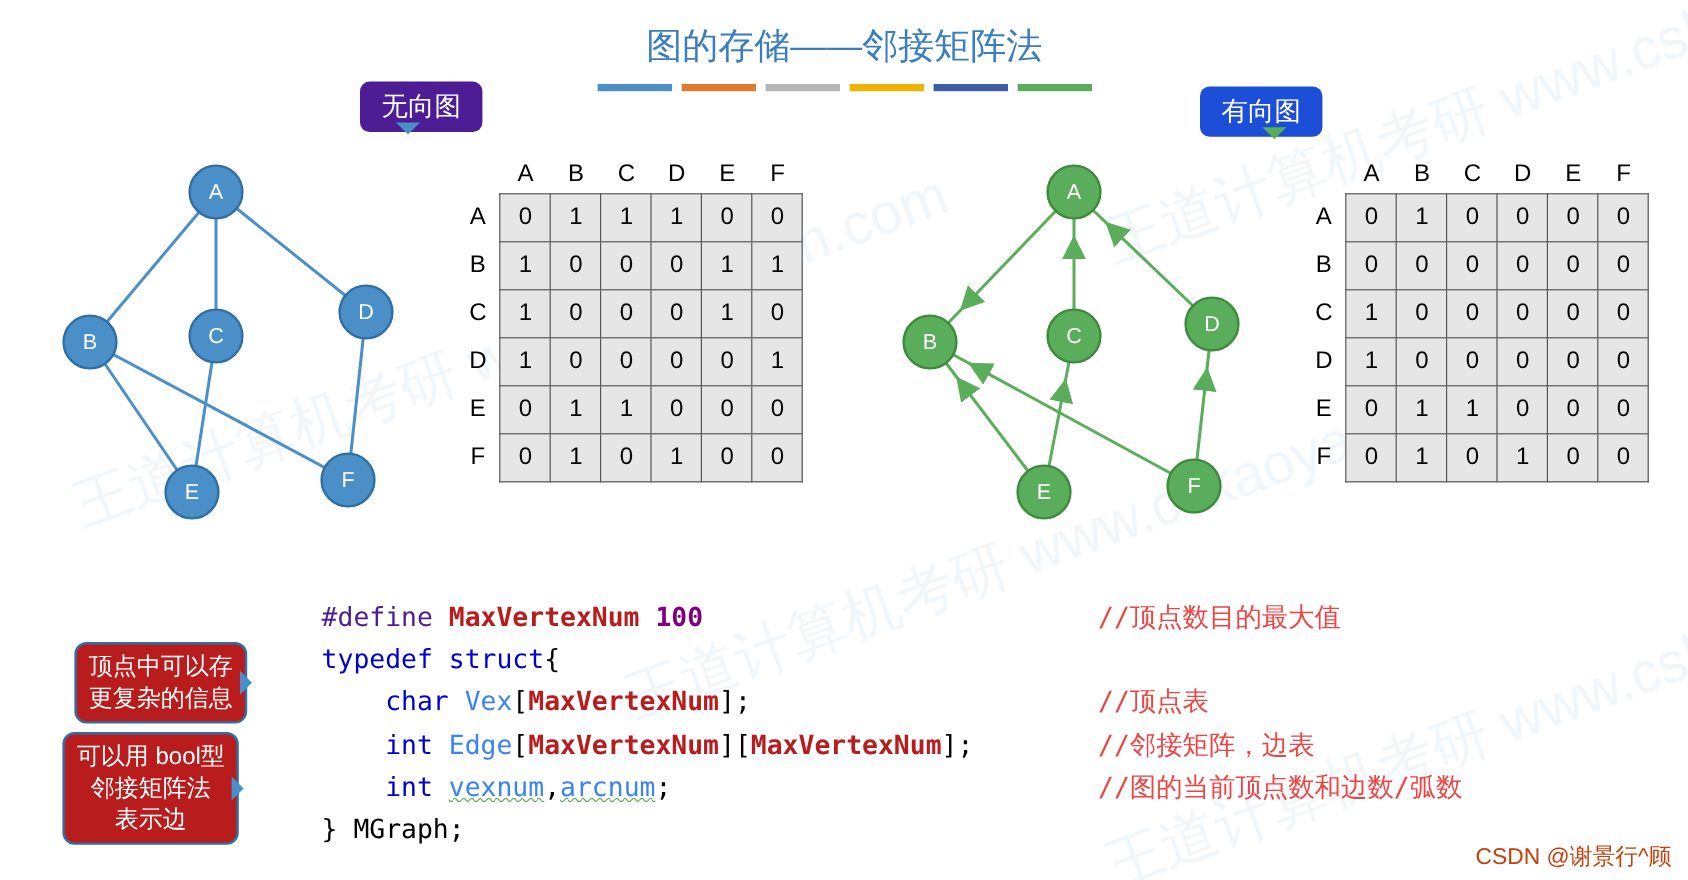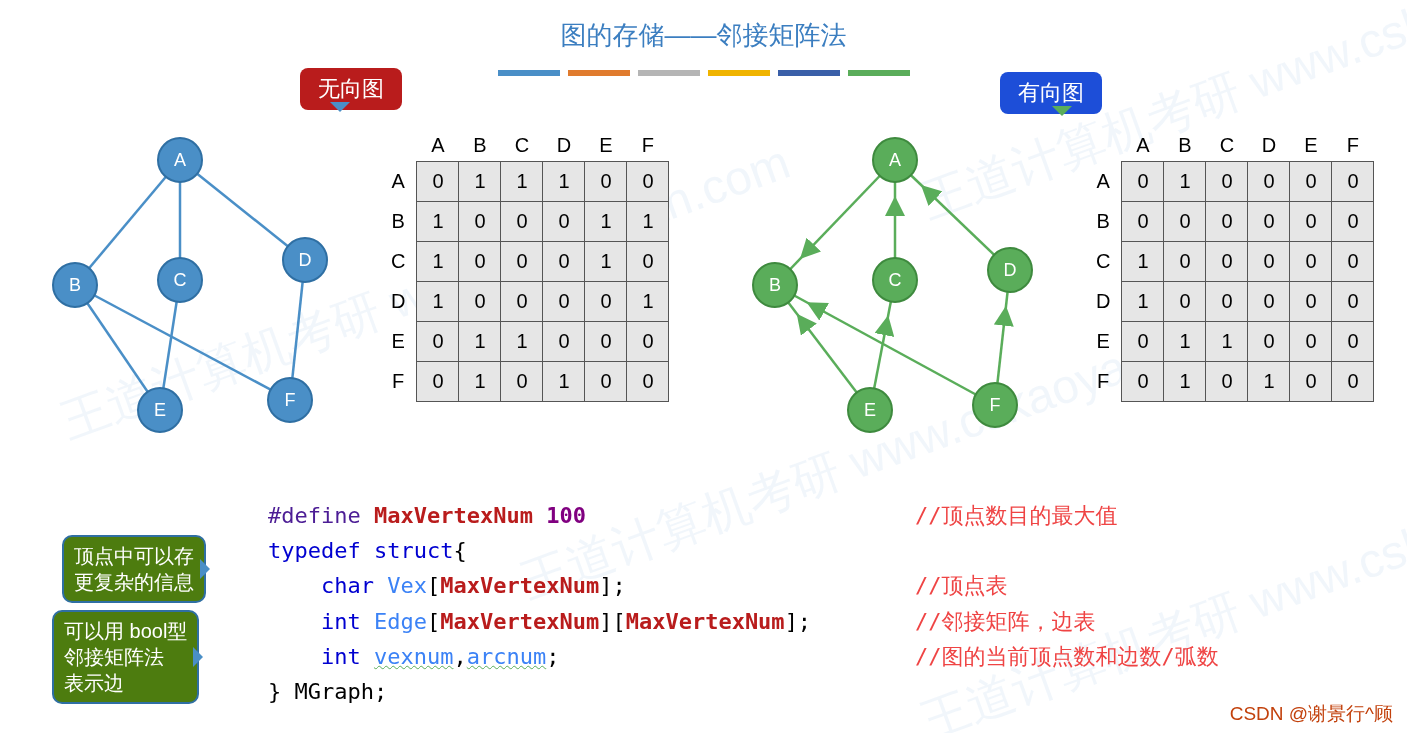--- a/index.html
+++ b/index.html
@@ -1,22 +1,22 @@
 <!DOCTYPE html>
 <html><head>
 <meta charset="utf-8">
 <style>
   *{box-sizing:border-box;margin:0;padding:0}
   body{font-family:"Microsoft YaHei",Arial,sans-serif;width:1407px;height:733px;position:relative;background:#fff;overflow:hidden}
   .watermark{position:absolute;color:rgba(80,140,200,.08);font-size:48px;transform:rotate(-20deg);pointer-events:none;user-select:none;white-space:nowrap}
-  .title{position:absolute;left:50%;transform:translateX(-50%);top:18px;font-size:26px;color:#3b7ec0;font-weight:500}
+  .title{position:absolute;left:50%;transform:translateX(-50%);top:18px;font-size:30px;color:#3b7ec0;font-weight:500}
   .colorbar{position:absolute;top:70px;left:50%;transform:translateX(-50%);display:flex;gap:8px}
   .colorbar span{display:block;width:62px;height:6px}
   .callout{position:absolute;padding:6px 18px;border-radius:8px;color:#fff;font-size:22px}
-  .callout.blue{background:#b91c1c}
+  .callout.blue{background:#4c1d95}
   .callout.green{background:#1d4ed8}
   .callout.blue::after{content:"";position:absolute;bottom:-12px;left:30px;border:10px solid transparent;border-top-color:#4a8fc7}
   .callout.green::after{content:"";position:absolute;bottom:-12px;right:30px;border:10px solid transparent;border-top-color:#5aad5a}
   .graph{position:absolute}
   .graph circle{stroke-width:2}
   .graph.blue circle{fill:#4a8fc7;stroke:#2f6fa3}
   .graph.blue line{stroke:#4a8fc7;stroke-width:2.5}
   .graph.green circle{fill:#5aad5a;stroke:#3e8a3e}
   .graph.green line{stroke:#5aad5a;stroke-width:2.5}
   .graph text{fill:#fff;font-size:18px;text-anchor:middle;dominant-baseline:central}
@@ -24,21 +24,21 @@
   .matrix table{border-collapse:collapse}
   .matrix th{font-weight:400;padding:4px 11px}
   .matrix td{border:1px solid #555;background:#e6e6e6;width:42px;height:40px;text-align:center}
   .code{position:absolute;left:268px;top:498px;font-family:Consolas,monospace;font-size:22px;line-height:1.6;white-space:pre}
   .kw{color:#0000d0;font-weight:normal}
   .def{color:#4c1d95;font-weight:normal}
   .typ{color:#b91c1c;font-weight:bold}
   .var{color:#3b82f6}
   .num{color:#800080;font-weight:bold}
   .comments{position:absolute;left:915px;top:498px;font-family:Consolas,monospace;font-size:22px;line-height:1.6;color:#ef4444;white-space:pre}
-  .note{position:absolute;background:#4d7c0f;border:2px solid #2f6fa3;border-radius:10px;color:#fff;font-size:20px;padding:6px 10px;line-height:1.3}
+  .note{position:absolute;background:#b91c1c;border:2px solid #2f6fa3;border-radius:10px;color:#fff;font-size:20px;padding:6px 10px;text-align:center;line-height:1.3}
   .note::after{content:"";position:absolute;right:-16px;top:50%;transform:translateY(-50%);border:10px solid transparent;border-left-color:#4a8fc7}
   .credit{position:absolute;right:14px;bottom:6px;font-size:19px;color:#c2410c}
   .underline{text-decoration:underline wavy #5aad5a 1px}
 </style>
 </head>
 <body>
 
 <div class="watermark" style="top:40px;left:900px">王道计算机考研 www.cskaoyan.com</div>
 <div class="watermark" style="top:260px;left:40px">王道计算机考研 www.cskaoyan.com</div>
 <div class="watermark" style="top:420px;left:500px">王道计算机考研 www.cskaoyan.com</div>

